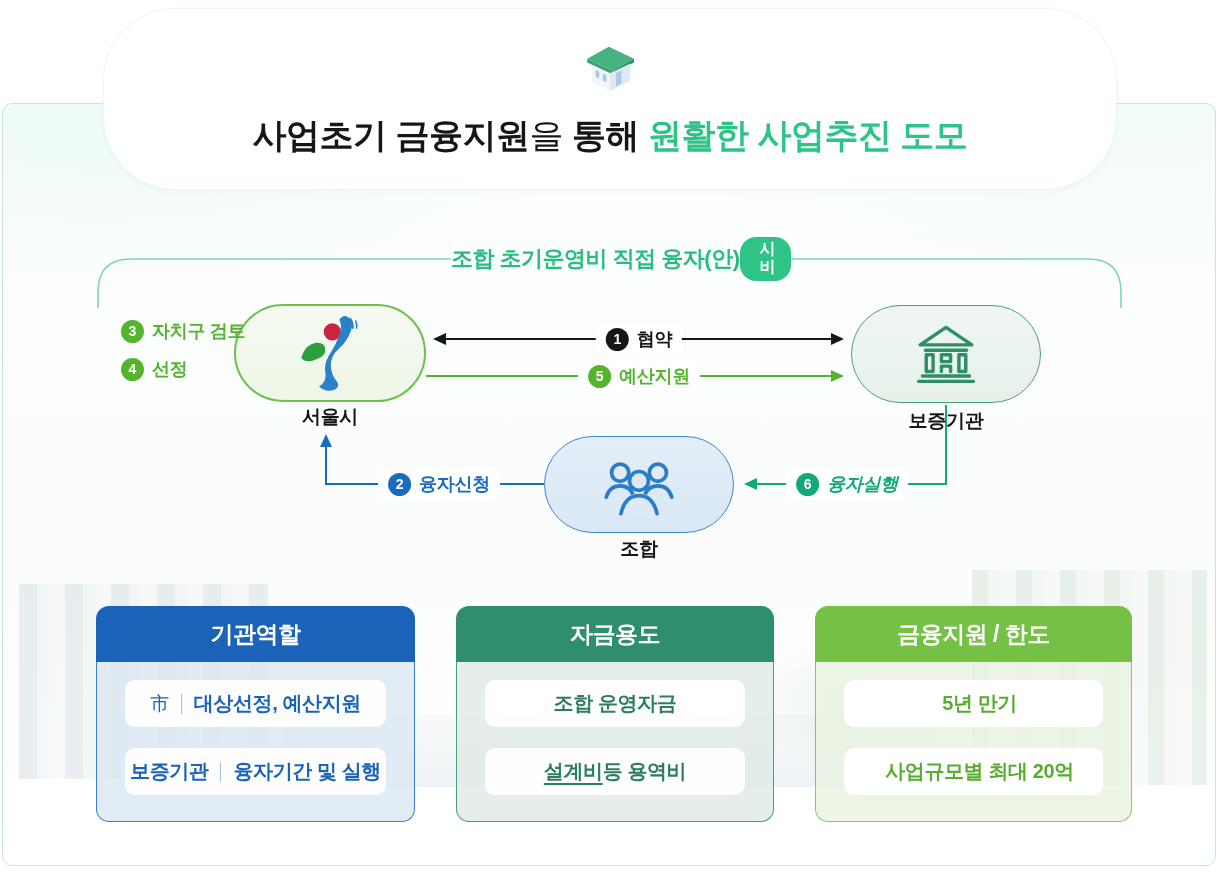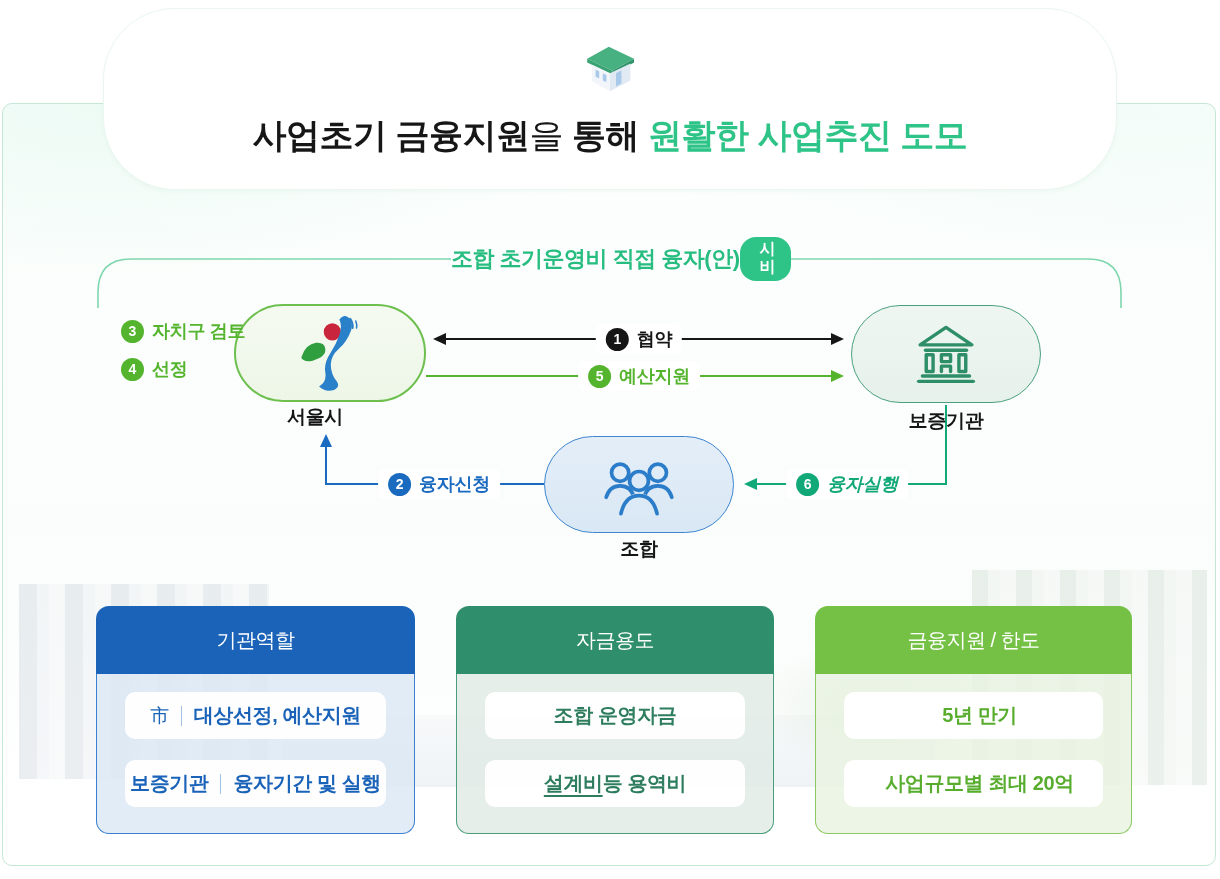--- a/index.html
+++ b/index.html
@@ -53,43 +53,43 @@
 
   .pill { position:absolute; border-radius:49px; display:flex; align-items:center; justify-content:center; }
   .pill-seoul { left:231px; top:200px; width:192px; height:98px;
     background:linear-gradient(180deg,#f5faf1,#edf6e7); border:2px solid #6dbf4e; }
   .pill-guarantor { left:848px; top:201px; width:190px; height:98px;
     background:linear-gradient(180deg,#eff6f2,#e6f1ea); border:1.5px solid #4aa07e; }
   .pill-assoc { left:541px; top:332px; width:190px; height:97px;
     background:linear-gradient(180deg,#e4eef8,#d9e8f5); border:1.5px solid #3e86cf; }
 
   .entity-label { position:absolute; text-align:center; font-size:19px; font-weight:800; color:#151515; letter-spacing:-0.3px; }
-  .el-seoul     { left:216px; top:300px; width:192px;font-family:Liberation Serif, serif; }
+  .el-seoul     { left:231px; top:300px; width:192px;font-family:Liberation Serif, serif; }
   .el-guarantor { left:848px; top:304px; width:190px; }
   .el-assoc     { left:541px; top:432px; width:190px; }
 
   .step { position:absolute; display:flex; align-items:center; gap:8px; white-space:nowrap; }
   .step-num { width:23px; height:23px; border-radius:50%; color:#fff; font-size:14px; font-weight:700;
     display:flex; align-items:center; justify-content:center; flex:0 0 auto; }
   .step-label { font-size:18px; font-weight:700; letter-spacing:-0.3px; }
   .on-line { background:#ffffff; padding:3px 10px; border-radius:6px; transform:translate(-50%,-50%); }
   .s1 { left:636px; top:235px; } .s1 .step-num{background:#161616;} .s1 .step-label{color:#161616;}
   .s5 { left:636px; top:272px; } .s5 .step-num{background:#54b42d;} .s5 .step-label{color:#54b42d;}
   .s2 { left:436px; top:380px; } .s2 .step-num{background:#1a6bc0;} .s2 .step-label{color:#1a6bc0;}
   .s6 { left:844px; top:380px; } .s6 .step-num{background:#12a878;} .s6 .step-label{color:#12a878;font-style:italic;}
   .s3 { left:118px; top:227px; transform:translateY(-50%); } .s3 .step-num{background:#54b42d;} .s3 .step-label{color:#54b42d;}
   .s4 { left:118px; top:265px; transform:translateY(-50%); } .s4 .step-num{background:#54b42d;} .s4 .step-label{color:#54b42d;}
 
   
   .card { position:absolute; top:502px; height:217px; border-radius:14px; }
   .card-1 { left:93px;  width:319px; }
   .card-2 { left:453px; width:318px; }
   .card-3 { left:812px; width:317px; }
-  .card-header { height:68px; border-radius:13px 13px 0 0; display:flex; align-items:center; justify-content:center;
-    color:#fff; font-size:20px; font-weight:400; letter-spacing:-0.5px; }
+  .card-header { height:56px; border-radius:13px 13px 0 0; display:flex; align-items:center; justify-content:center;
+    color:#fff; font-size:23px; font-weight:700; letter-spacing:-0.5px; }
   .ch-1 { background:#1a63b8; } .ch-2 { background:#2f8e6c; } .ch-3 { background:#74c145; }
   .card-body { height:160px; border-radius:0 0 13px 13px; padding:18px 28px 0 28px; border:1px solid; border-top:none; }
   .cb-1 { background:rgba(219,231,244,0.80); border-color:#3b7fd0; }
   .cb-2 { background:rgba(224,234,229,0.80); border-color:#4a9e7c; }
   .cb-3 { background:rgba(233,242,225,0.80); border-color:#8cc860; }
   .card-row { height:47px; margin-bottom:21px; background:rgba(255,255,255,0.95); border-radius:10px;
     display:flex; align-items:center; justify-content:center; font-size:20px; font-weight:800; letter-spacing:-0.4px; white-space:nowrap; }
   .cr-blue  { color:#1a63b8; } .cr-teal { color:#2e7d5e; } .cr-green { color:#58ad2e;padding-left:12px; }
   .cr-light { font-weight:500; font-size:19px; }
   .vdiv { width:1px; height:20px; margin:0 12px; background:rgba(26,99,184,0.40); }

